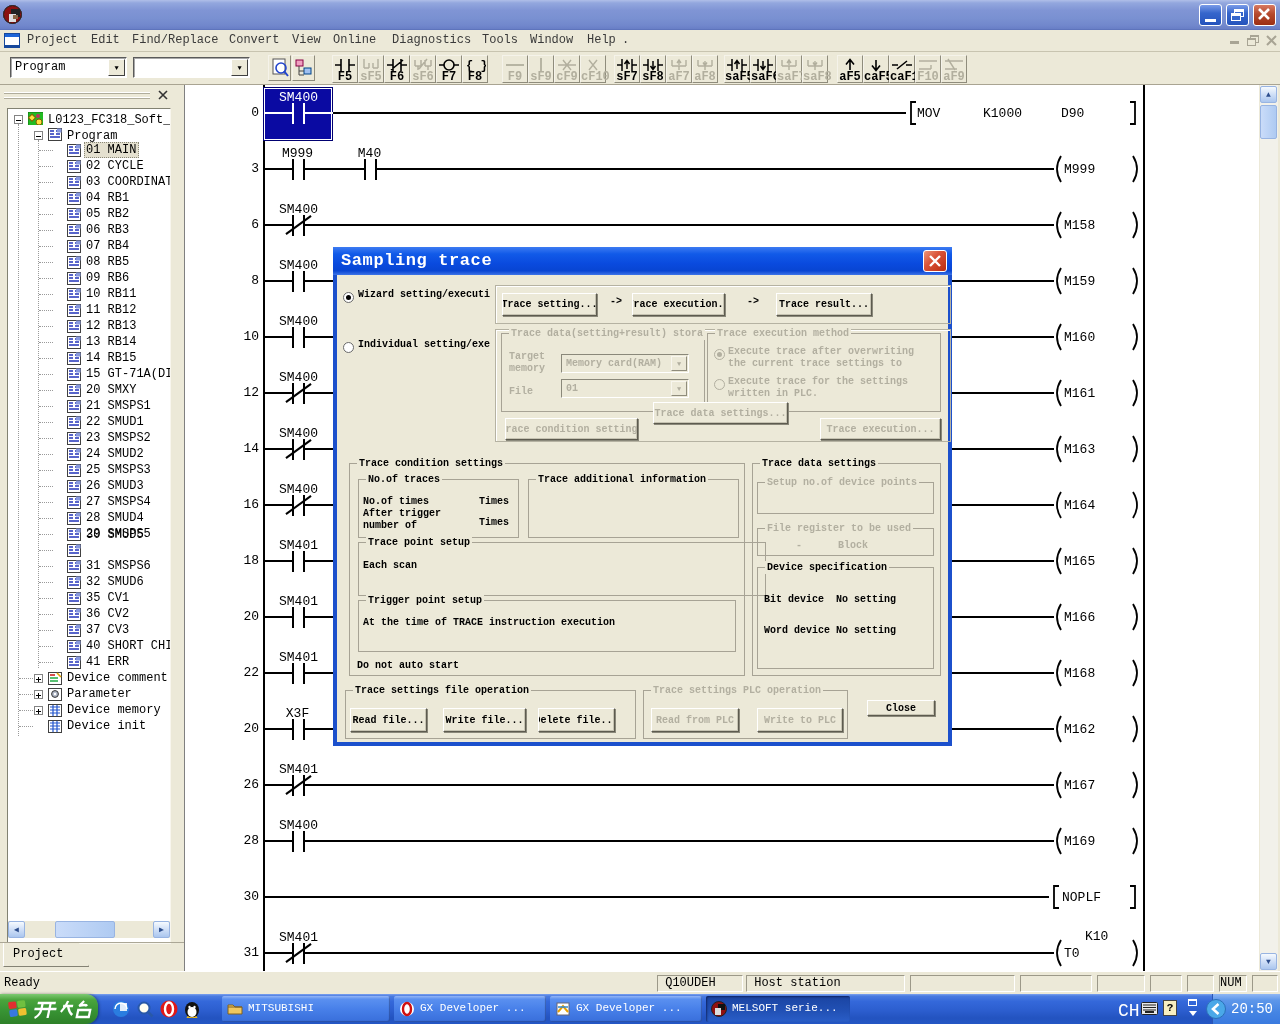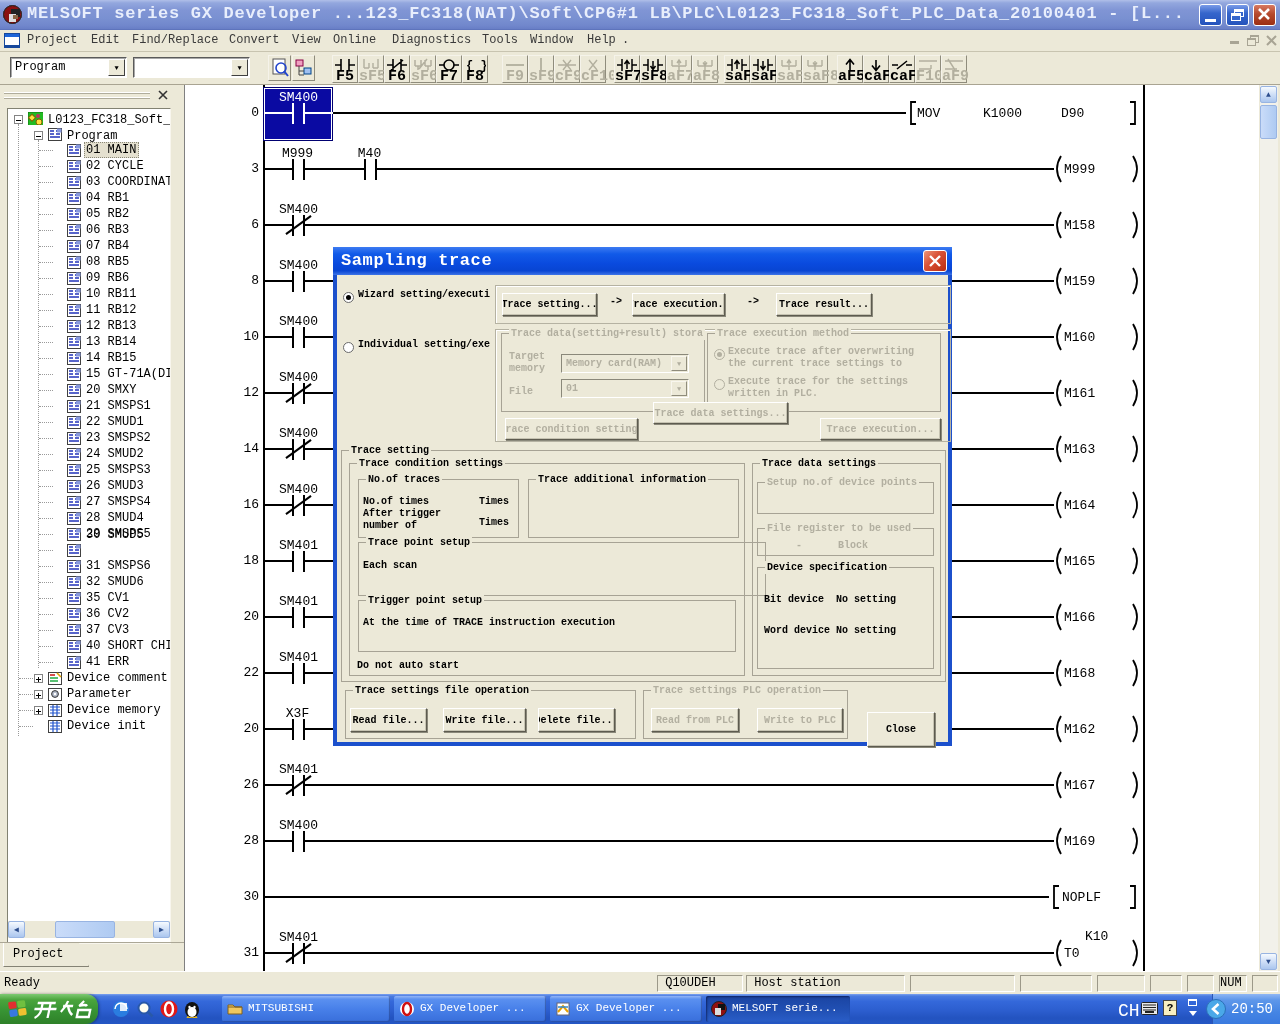--- a/index.html
+++ b/index.html
@@ -16,21 +16,21 @@
 
 #menubar{left:0;top:30px;width:1280px;height:22px;background:#ece9d8;border-bottom:1px solid #c8c4b0;}
 .mitem{top:3px;color:#3a3a3a;font-size:12px;white-space:pre;}
 
 #toolbar{left:0;top:53px;width:1280px;height:32px;background:#ece9d8;border-bottom:1px solid #a9a492;}
 .combo{top:4px;height:21px;background:#fff;border:1px solid #7f7f7f;border-top-color:#5a5a5a;border-left-color:#5a5a5a;border-bottom-color:#fff;border-right-color:#fff;box-shadow:inset 1px 1px 0 #a8a8a8;}
 .combo .ctx{position:absolute;left:4px;top:2px;font-size:12px;color:#000;}
 .cbtn{position:absolute;right:1px;top:1px;width:17px;height:17px;background:#ece9d8;
  border:1px solid;border-color:#fff #404040 #404040 #fff;font-size:7px;color:#000;text-align:center;line-height:16px;}
 .tbtn{top:2px;width:26px;height:28px;background:#ece9d8;border:1px solid;border-color:#f5f3ea #8f8c7c #8f8c7c #f5f3ea;text-align:center;}
-.tbtn .lbl{position:absolute;left:0;bottom:0;width:100%;font-size:15px;font-weight:bold;color:#000;line-height:10px;font-family:Liberation Mono, monospace;}
+.tbtn .lbl{position:absolute;left:0;bottom:0;width:100%;font-size:12px;font-weight:bold;color:#000;line-height:10px;font-family:Liberation Mono, monospace;}
 .tbtn .lbl.dis{color:#b2af9e;}
 .tbtn svg{position:absolute;left:2px;top:2px;}
 
 #lpanel{left:0;top:85px;width:184px;height:886px;background:#ece9d8;}
 #treebox{left:7px;top:23px;width:164px;height:836px;background:#fff;
  border:1px solid;border-color:#828272 #f8f6ee #f8f6ee #828272;overflow:hidden;}
 .trow{position:absolute;left:0;height:16px;font-size:12px;color:#000;white-space:pre;}
 .texp{position:absolute;width:9px;height:9px;border:1px solid #7e9ebc;background:#fff;}
 .texp i{position:absolute;background:#000;}
 .tico{position:absolute;width:15px;height:13px;}
@@ -91,21 +91,20 @@
 <div id="root">
 
 <div id="title" class="abs">
 <svg class="abs" style="left:3px;top:5px" width="19" height="19">
         <circle cx="9.5" cy="9.5" r="9" fill="#8a1010" stroke="#400"></circle>
         <circle cx="9.5" cy="9.5" r="9" fill="none" stroke="#303030"></circle>
         <rect x="8" y="4" width="9" height="8" fill="#222"></rect>
         <rect x="6" y="9" width="7" height="8" fill="#ddd"></rect>
         <rect x="10" y="10" width="5" height="4" fill="#864"></rect>
       </svg>
-<div class="abs txt">MELSOFT series GX Developer ...123_FC318(NAT)\Soft\CP6#1 LB\PLC\L0123_FC318_Soft_PLC_Data_20100401 - [L...</div>
 <div class="abs wbtn" style="left:1199px">
         <div class="abs" style="left:5px;top:14px;width:11px;height:3px;background:#fff"></div>
       </div>
 <div class="abs wbtn" style="left:1226px">
         <div class="abs" style="left:7px;top:4px;width:10px;height:8px;border:1px solid #fff;border-top:3px solid #fff"></div>
         <div class="abs" style="left:4px;top:8px;width:10px;height:8px;border:1px solid #fff;border-top:3px solid #fff;background:#3666cc"></div>
       </div>
 <div class="abs wbtn close" style="left:1253px"><svg width="21" height="20">
           <path d="M5 4 L15 14 M15 4 L5 14" stroke="#fff" stroke-width="2.6"></path>
         </svg></div>
@@ -845,23 +844,20 @@
           <i></i>
         </div>
         <div class="dtx dis" style="left:391px;top:98px">Execute trace after overwriting</div>
         <div class="dtx dis" style="left:391px;top:110px">the current trace settings to</div>
         <div class="radio dis" style="left:377px;top:131px"></div>
         <div class="dtx dis" style="left:391px;top:128px">Execute trace for the settings</div>
         <div class="dtx dis" style="left:391px;top:140px">written in PLC.</div>
         <div class="b3 dis" style="left:168px;top:170px;width:133px;height:22px">Trace condition settings</div>
         <div class="b3 dis" style="left:316px;top:154px;width:135px;height:22px">Trace data settings...</div>
         <div class="b3 dis" style="left:483px;top:170px;width:121px;height:22px">Trace execution...</div>
-        <div class="grp" style="left:4px;top:202px;width:605px;height:232px">
-          <b>Trace setting</b>
-        </div>
         <div class="grp" style="left:12px;top:215px;width:396px;height:213px">
           <b>Trace condition settings</b>
         </div>
         <div class="grp" style="left:21px;top:231px;width:161px;height:59px">
           <b>No.of traces</b>
         </div>
         <div class="dtx" style="left:26px;top:248px">No.of times</div>
         <div class="dtx" style="left:142px;top:248px">Times</div>
         <div class="dtx" style="left:26px;top:260px">After trigger</div>
         <div class="dtx" style="left:26px;top:272px">number of</div>
@@ -897,21 +893,21 @@
           <b>Trace settings file operation</b>
         </div>
         <div class="b3" style="left:13px;top:460px;width:77px;height:24px">Read file...</div>
         <div class="b3" style="left:106px;top:460px;width:83px;height:24px">Write file...</div>
         <div class="b3" style="left:201px;top:460px;width:77px;height:24px">Delete file...</div>
         <div class="grp dis" style="left:306px;top:442px;width:205px;height:49px">
           <b>Trace settings PLC operation</b>
         </div>
         <div class="b3 dis" style="left:314px;top:460px;width:88px;height:24px">Read from PLC</div>
         <div class="b3 dis" style="left:420px;top:460px;width:86px;height:24px">Write to PLC</div>
-        <div class="b3" style="left:530px;top:464px;width:68px;height:35px">Close</div>
+        <div class="b3" style="left:530px;top:452px;width:68px;height:16px">Close</div>
       </div>
 </div>
 <div id="status" class="abs">
 <div class="abs" style="left:4px;top:4px;font-size:12px">Ready</div>
 <div class="spanel" style="left:657px;width:86px"> Q10UDEH</div>
 <div class="spanel" style="left:746px;width:159px"> Host station</div>
 <div class="spanel" style="left:910px;width:105px"></div>
 <div class="spanel" style="left:1020px;width:72px"></div>
 <div class="spanel" style="left:1097px;width:48px"></div>
 <div class="spanel" style="left:1150px;width:32px"></div>

